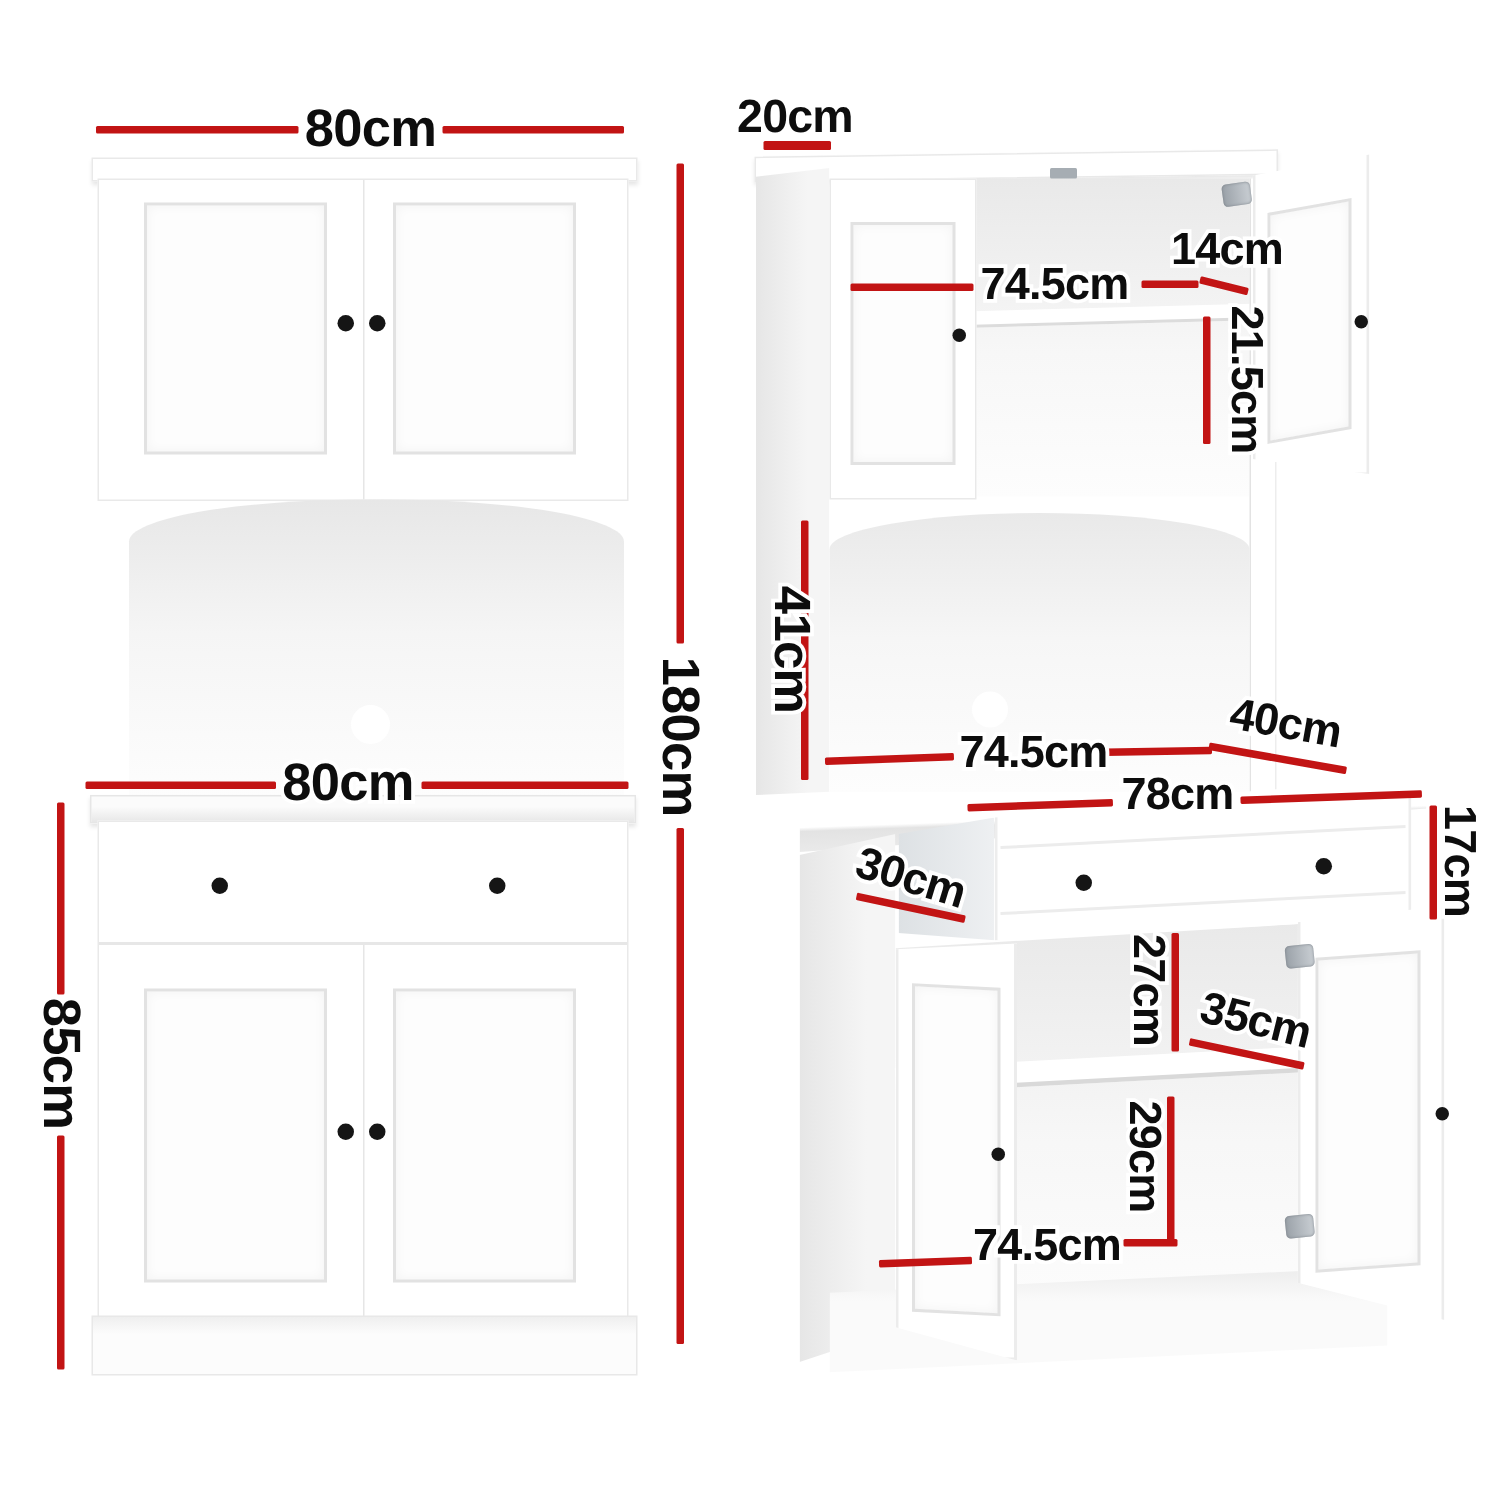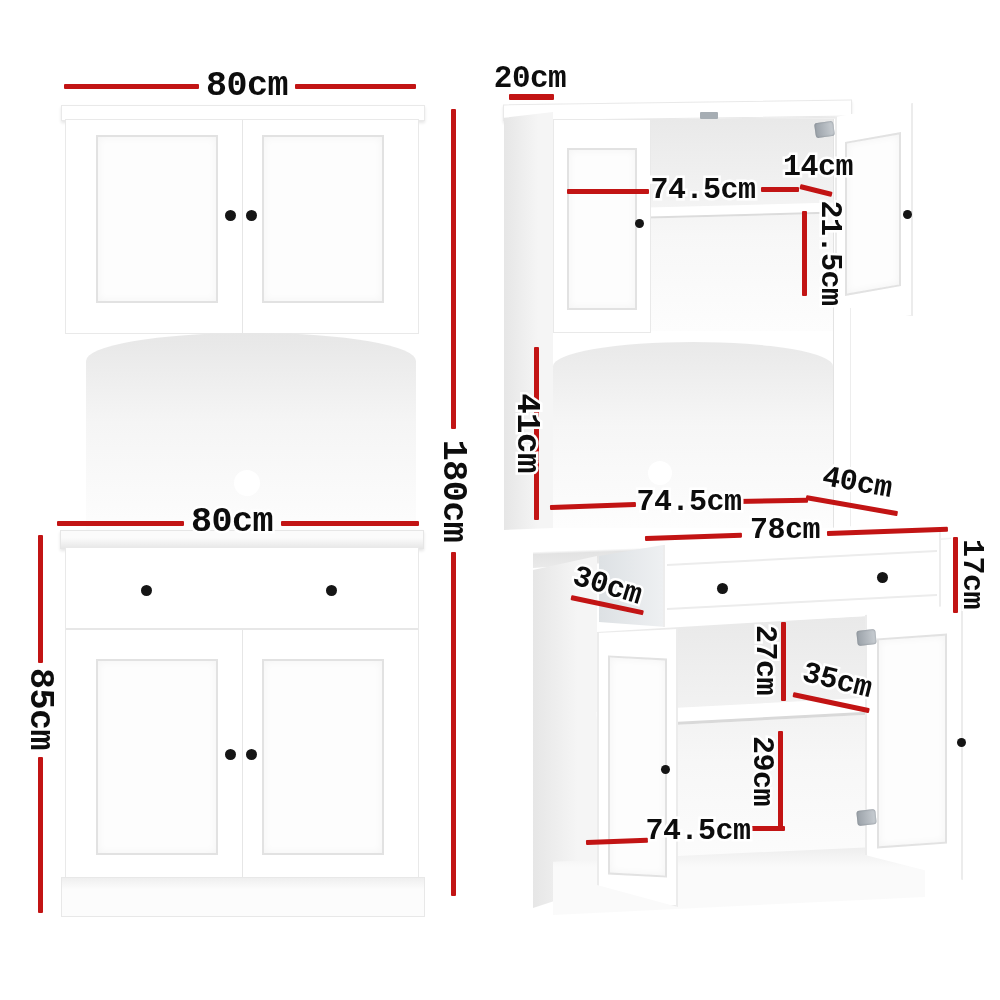--- a/index.html
+++ b/index.html
@@ -1,17 +1,17 @@
 <!DOCTYPE html>
 <html><head>
 <meta charset="utf-8">
 <style>
   html,body{margin:0;padding:0;background:#fff;}
   #canvas{position:relative;width:1000px;height:1000px;background:#ffffff;overflow:hidden;
-          font-family:Liberation Mono, monospace;text-align:center;}
+          font-family:Liberation Sans, sans-serif;text-align:center;}
 
   
   .lbl{position:absolute;white-space:nowrap;font-weight:bold;color:#0d0d0d;letter-spacing:-0.5px;
        -webkit-text-stroke:5px #ffffff;paint-order:stroke fill;
        text-shadow:0 0 3px #fff,0 0 3px #fff,0 0 3px #fff;z-index:30;}
 
   
   .rline{position:absolute;background:#c21414;height:5px;z-index:25;border-radius:1px;}
   .rline.v{width:5px;}
   .diag{transform-origin:left center;}

